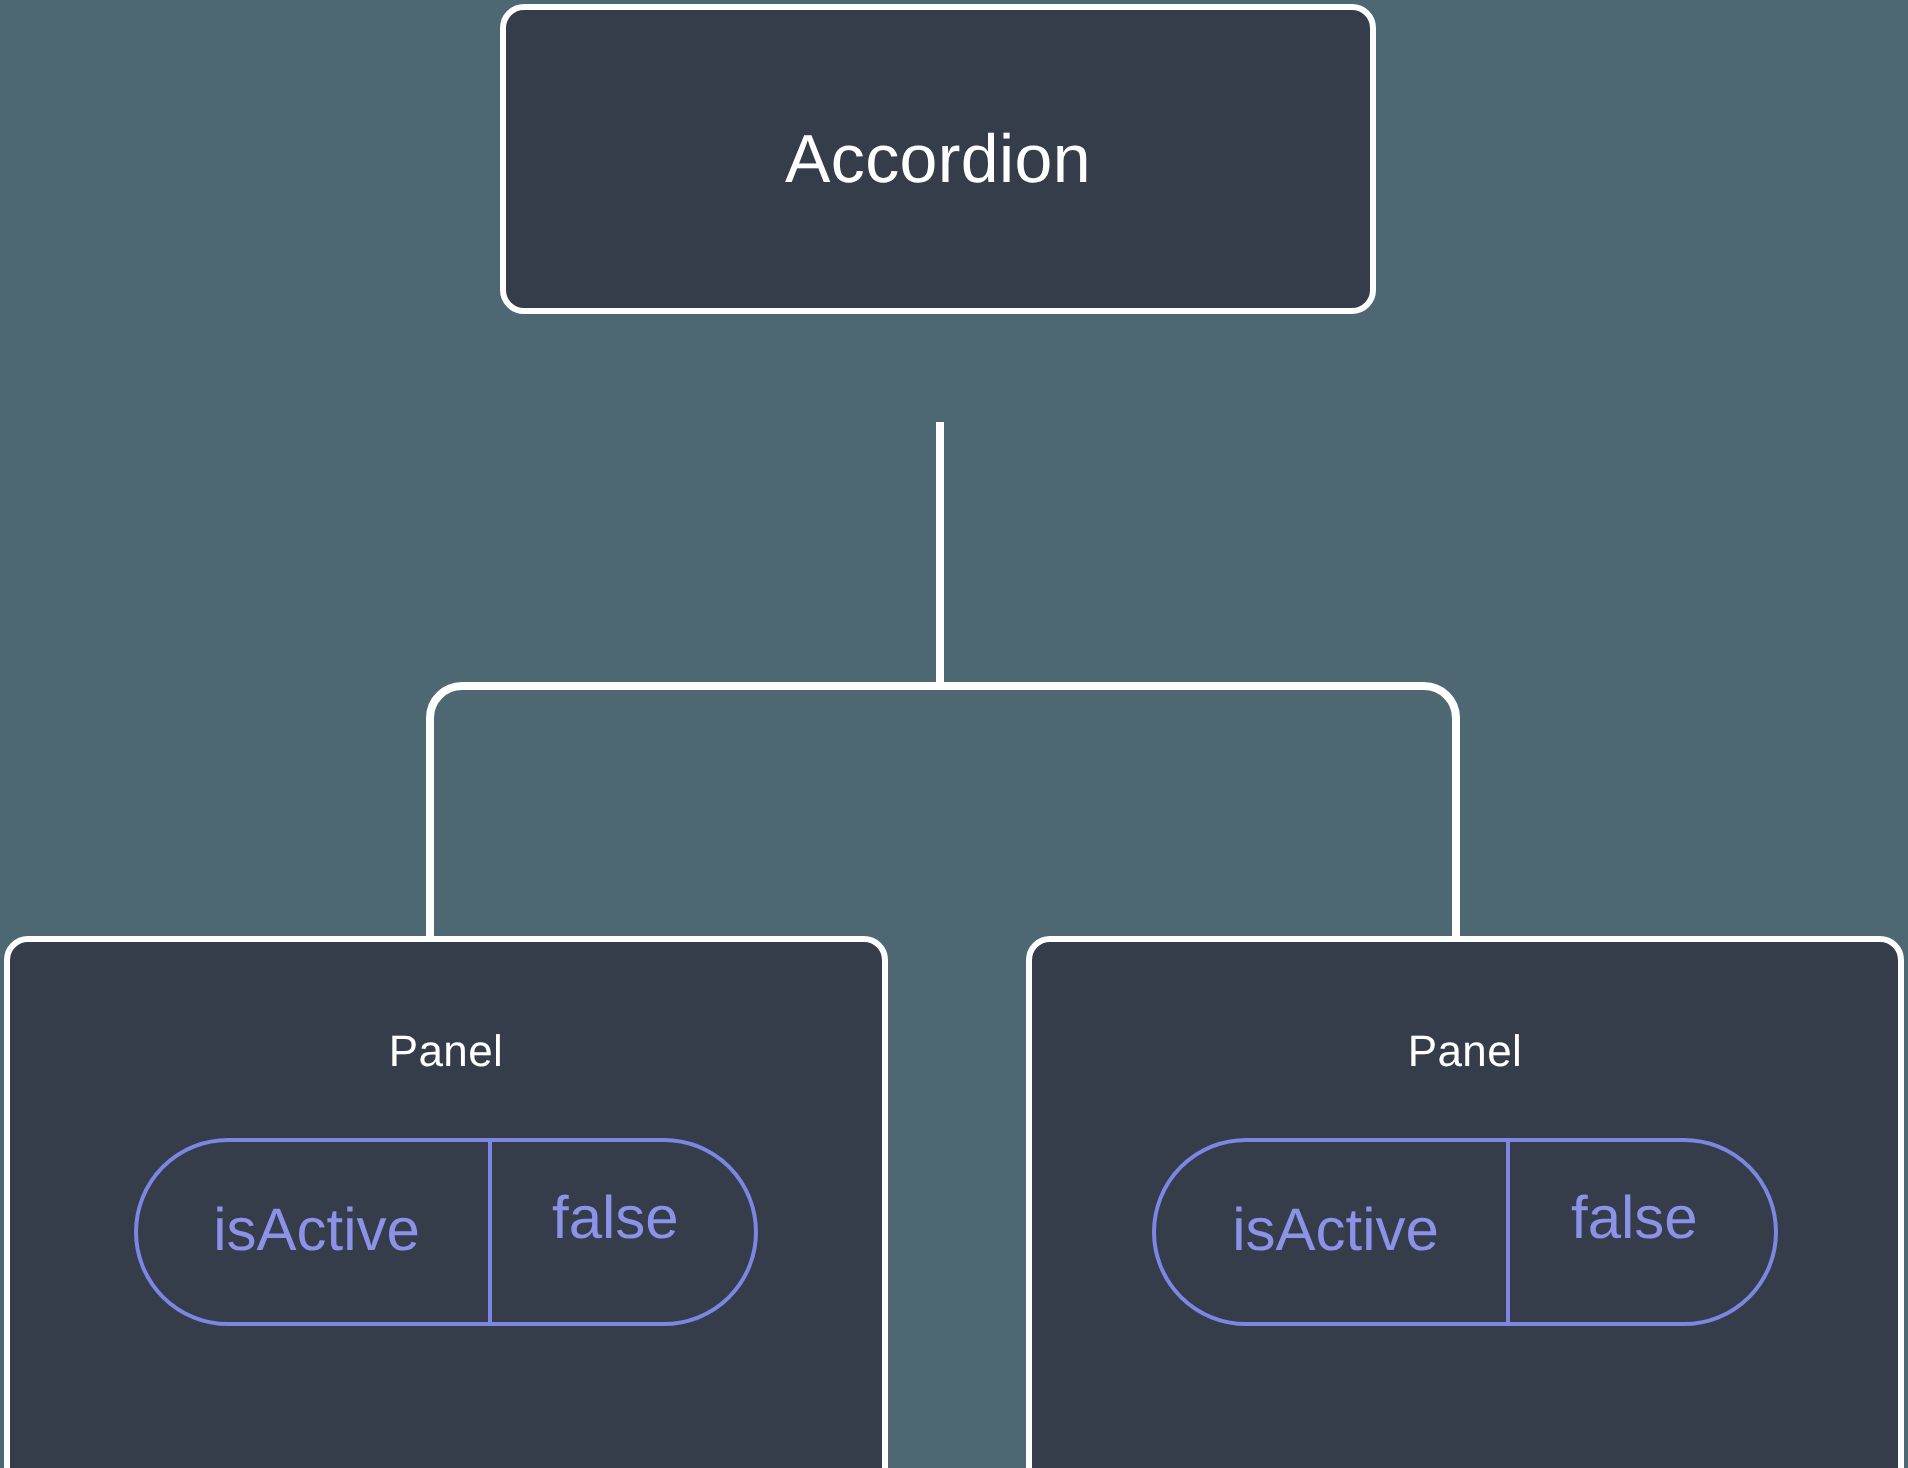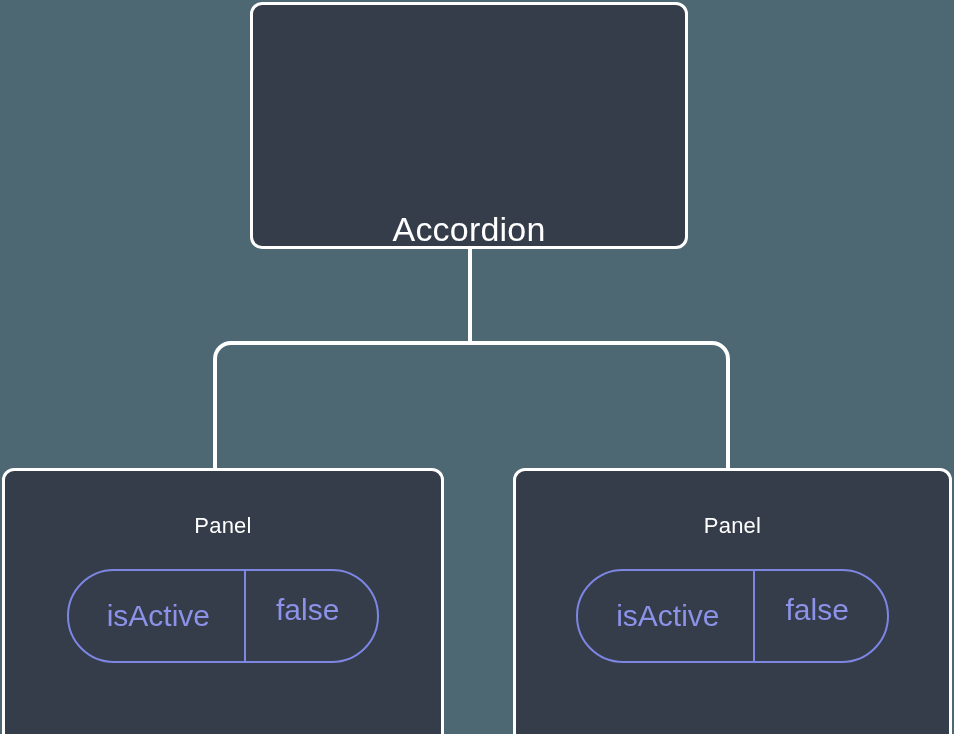--- a/index.html
+++ b/index.html
@@ -36,22 +36,22 @@
     border: 3px solid #ffffff;
     border-radius: 12px;
     display: flex;
     flex-direction: column;
     align-items: center;
   }
   .node-root {
     left: 250px;
     top: 2px;
     width: 438px;
-    height: 247px;
-    justify-content: flex-end;
+    height: 155px;
+    justify-content: center;
   }
   .node-child-left {
     left: 2px;
     top: 468px;
     width: 442px;
     height: 280px;
     padding-top: 44px;
   }
   .node-child-right {
     left: 513px;

